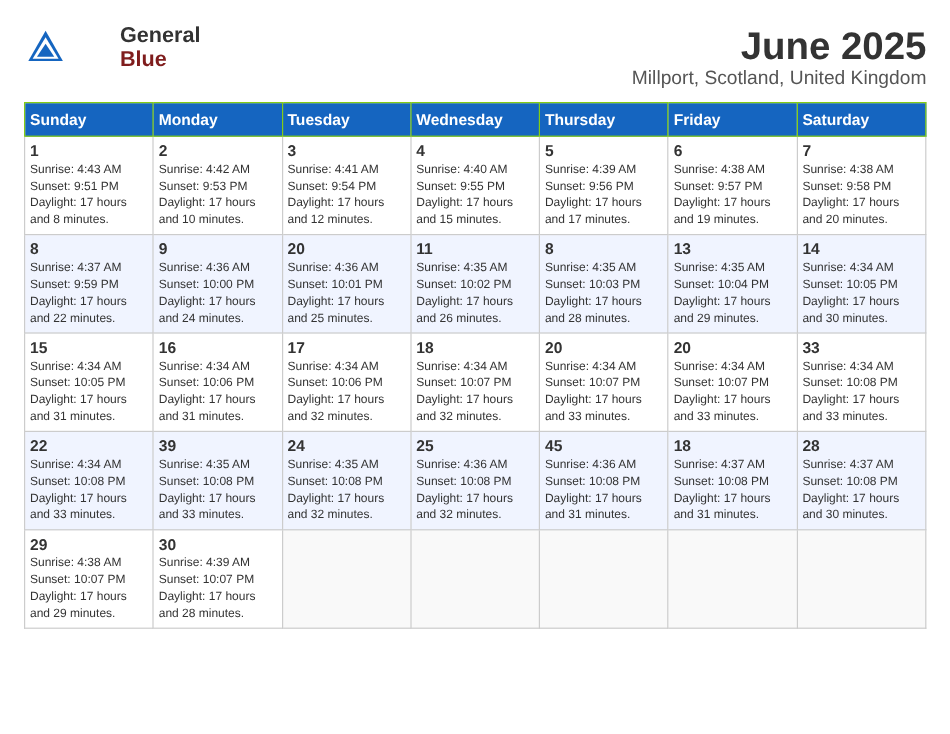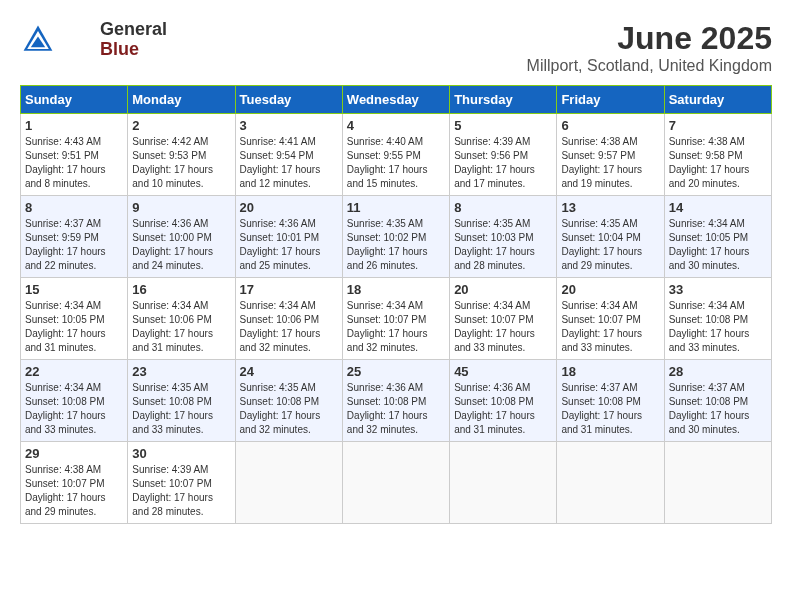--- a/index.html
+++ b/index.html
@@ -221,21 +221,21 @@
         <span class="day-number">33</span>
         <span class="day-info">Sunrise: 4:34 AM<br>Sunset: 10:08 PM<br>Daylight: 17 hours and 33 minutes.</span>
       </td>
       </tr>
       <tr class="row-even">
         <td>
         <span class="day-number">22</span>
         <span class="day-info">Sunrise: 4:34 AM<br>Sunset: 10:08 PM<br>Daylight: 17 hours and 33 minutes.</span>
       </td>
         <td>
-        <span class="day-number">23</span>
+        <span class="day-number">39</span>
         <span class="day-info">Sunrise: 4:35 AM<br>Sunset: 10:08 PM<br>Daylight: 17 hours and 33 minutes.</span>
       </td>
         <td>
         <span class="day-number">24</span>
         <span class="day-info">Sunrise: 4:35 AM<br>Sunset: 10:08 PM<br>Daylight: 17 hours and 32 minutes.</span>
       </td>
         <td>
         <span class="day-number">25</span>
         <span class="day-info">Sunrise: 4:36 AM<br>Sunset: 10:08 PM<br>Daylight: 17 hours and 32 minutes.</span>
       </td>

